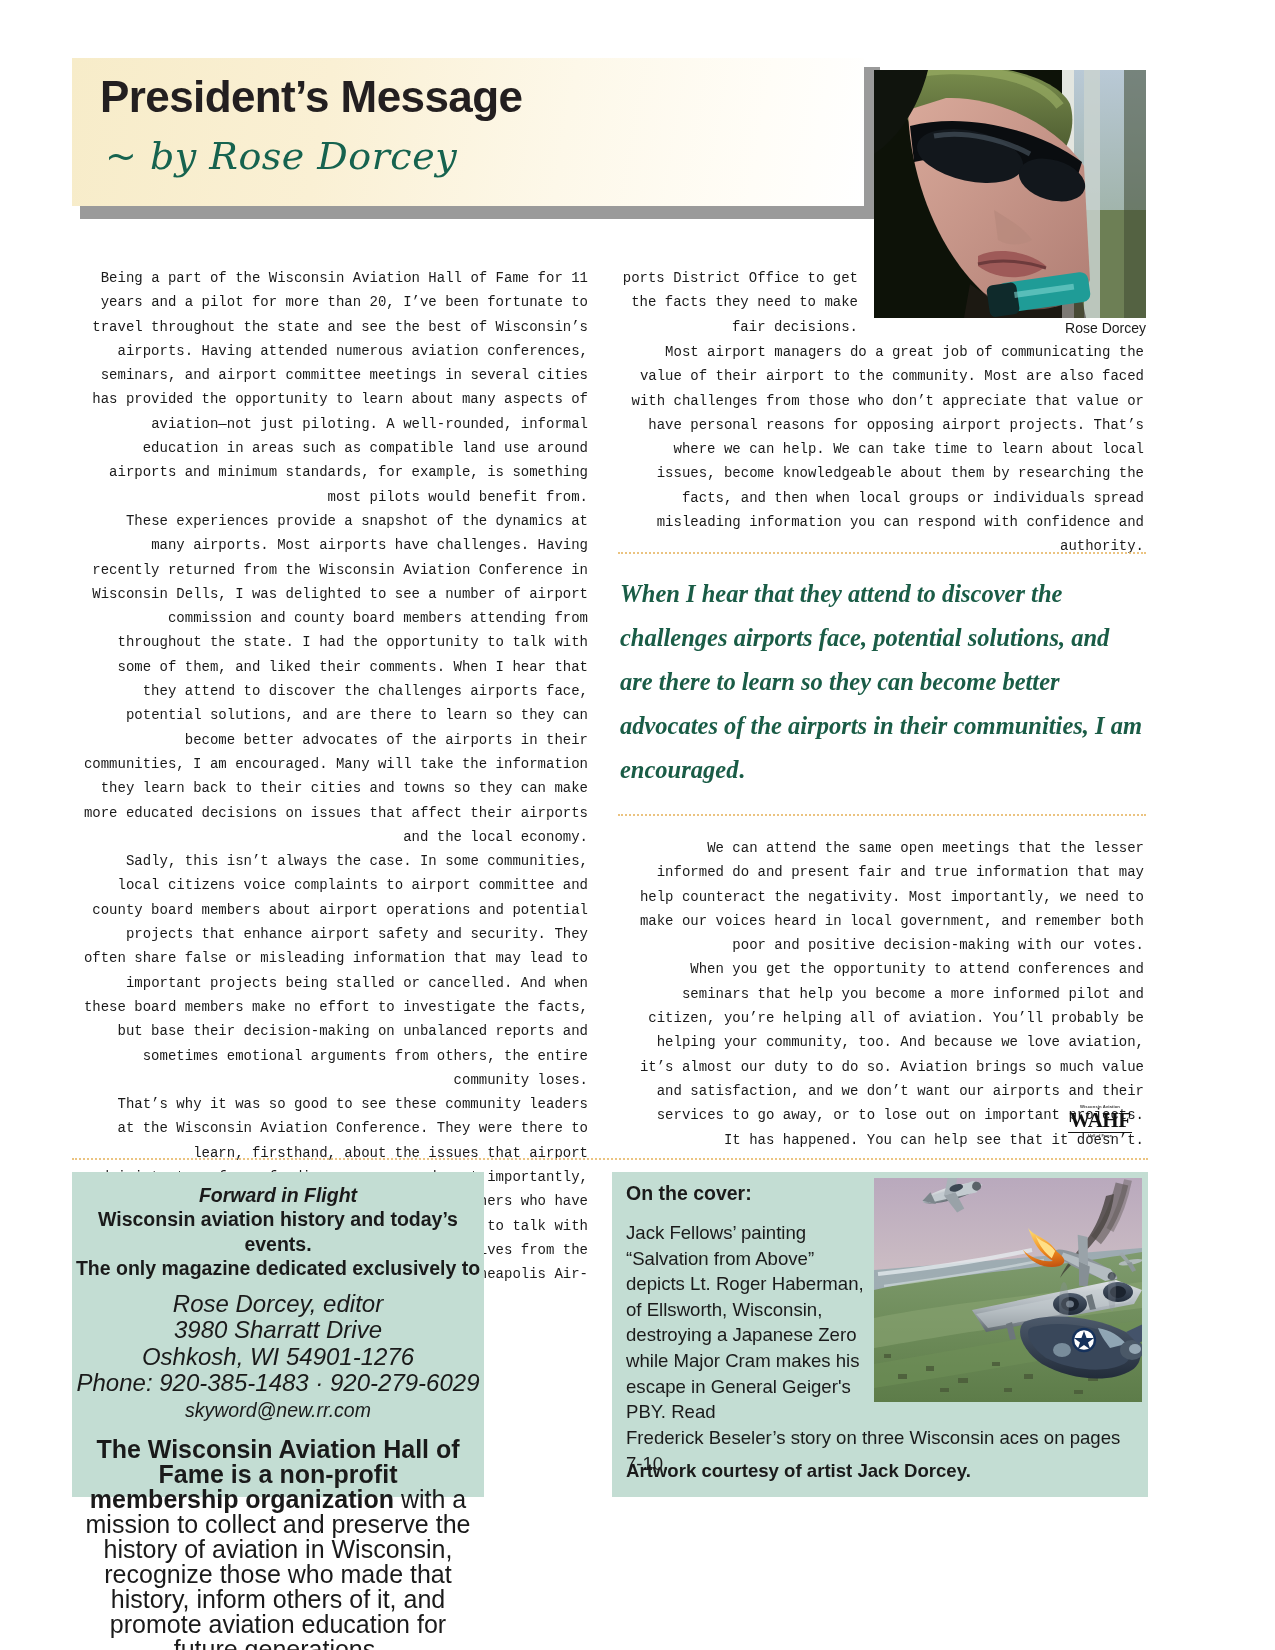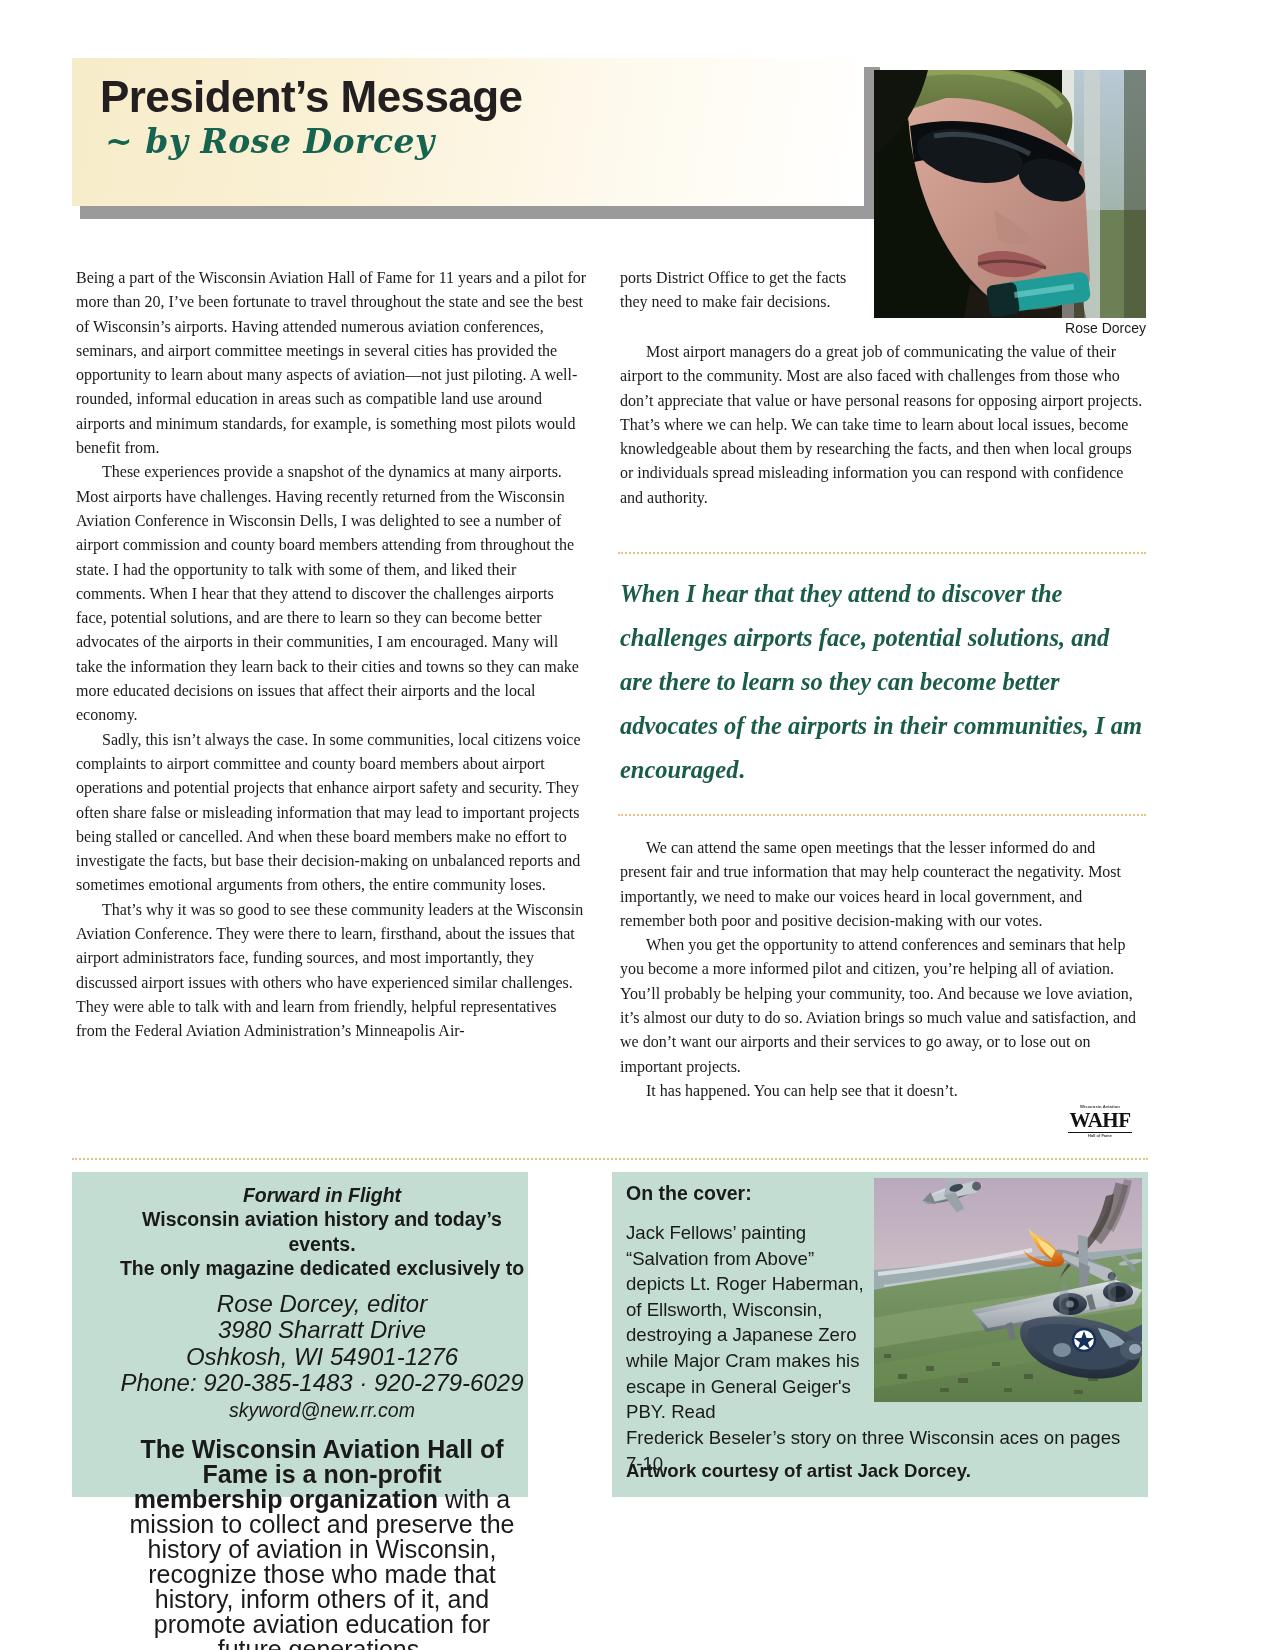--- a/index.html
+++ b/index.html
@@ -55,25 +55,25 @@
     font-family: "Liberation Sans", "DejaVu Sans", sans-serif;
     font-weight: bold;
     font-size: 44px;
     letter-spacing: -0.6px;
     color: #231f20;
     white-space: nowrap;
   }
   .banner-byline {
     position: absolute;
     left: 33px;
-    top: 64px;
+    top: 76px;
     font-family: "DejaVu Serif", "Liberation Serif", serif;
     font-style: italic;
-    font-weight: bold;
-    font-size: 33px;
+    font-weight: normal;
+    font-size: 38px;
     color: #16634f;
     white-space: nowrap;
     letter-spacing: 0.5px;
   }
 
   
   .headshot {
     position: absolute;
     left: 874px;
     top: 70px;
@@ -90,25 +90,25 @@
     width: 272px;
     text-align: right;
     font-family: "Liberation Sans", "DejaVu Sans", sans-serif;
     font-size: 14px;
     color: #1a1a1a;
   }
 
   
   .col {
     position: absolute;
-    font-family: Liberation Serif, serif;
-    font-size: 16px;
+    font-family: Liberation Mono, monospace;
+    font-size: 14px;
     line-height: 24.3px;
     color: #1a1a1a;
-    text-align: left;
+    text-align: right;
   }
   .col p { margin: 0; }
   .col p.ind { text-indent: 26px; }
 
   .col-left {
     left: 76px;
     top: 266px;
     width: 512px;
   }
   .col-right-top {
@@ -196,21 +196,20 @@
   
   .box {
     position: absolute;
     background: #c3ddd3;
   }
   .box-left {
     left: 72px;
     top: 1172px;
     width: 412px;
     height: 325px;
-    padding-left: 44px;
   }
   .box-right {
     left: 612px;
     top: 1172px;
     width: 536px;
     height: 325px;
   }
   .masthead {
     font-family: "Liberation Sans", "DejaVu Sans", sans-serif;
     color: #1a1a1a;

